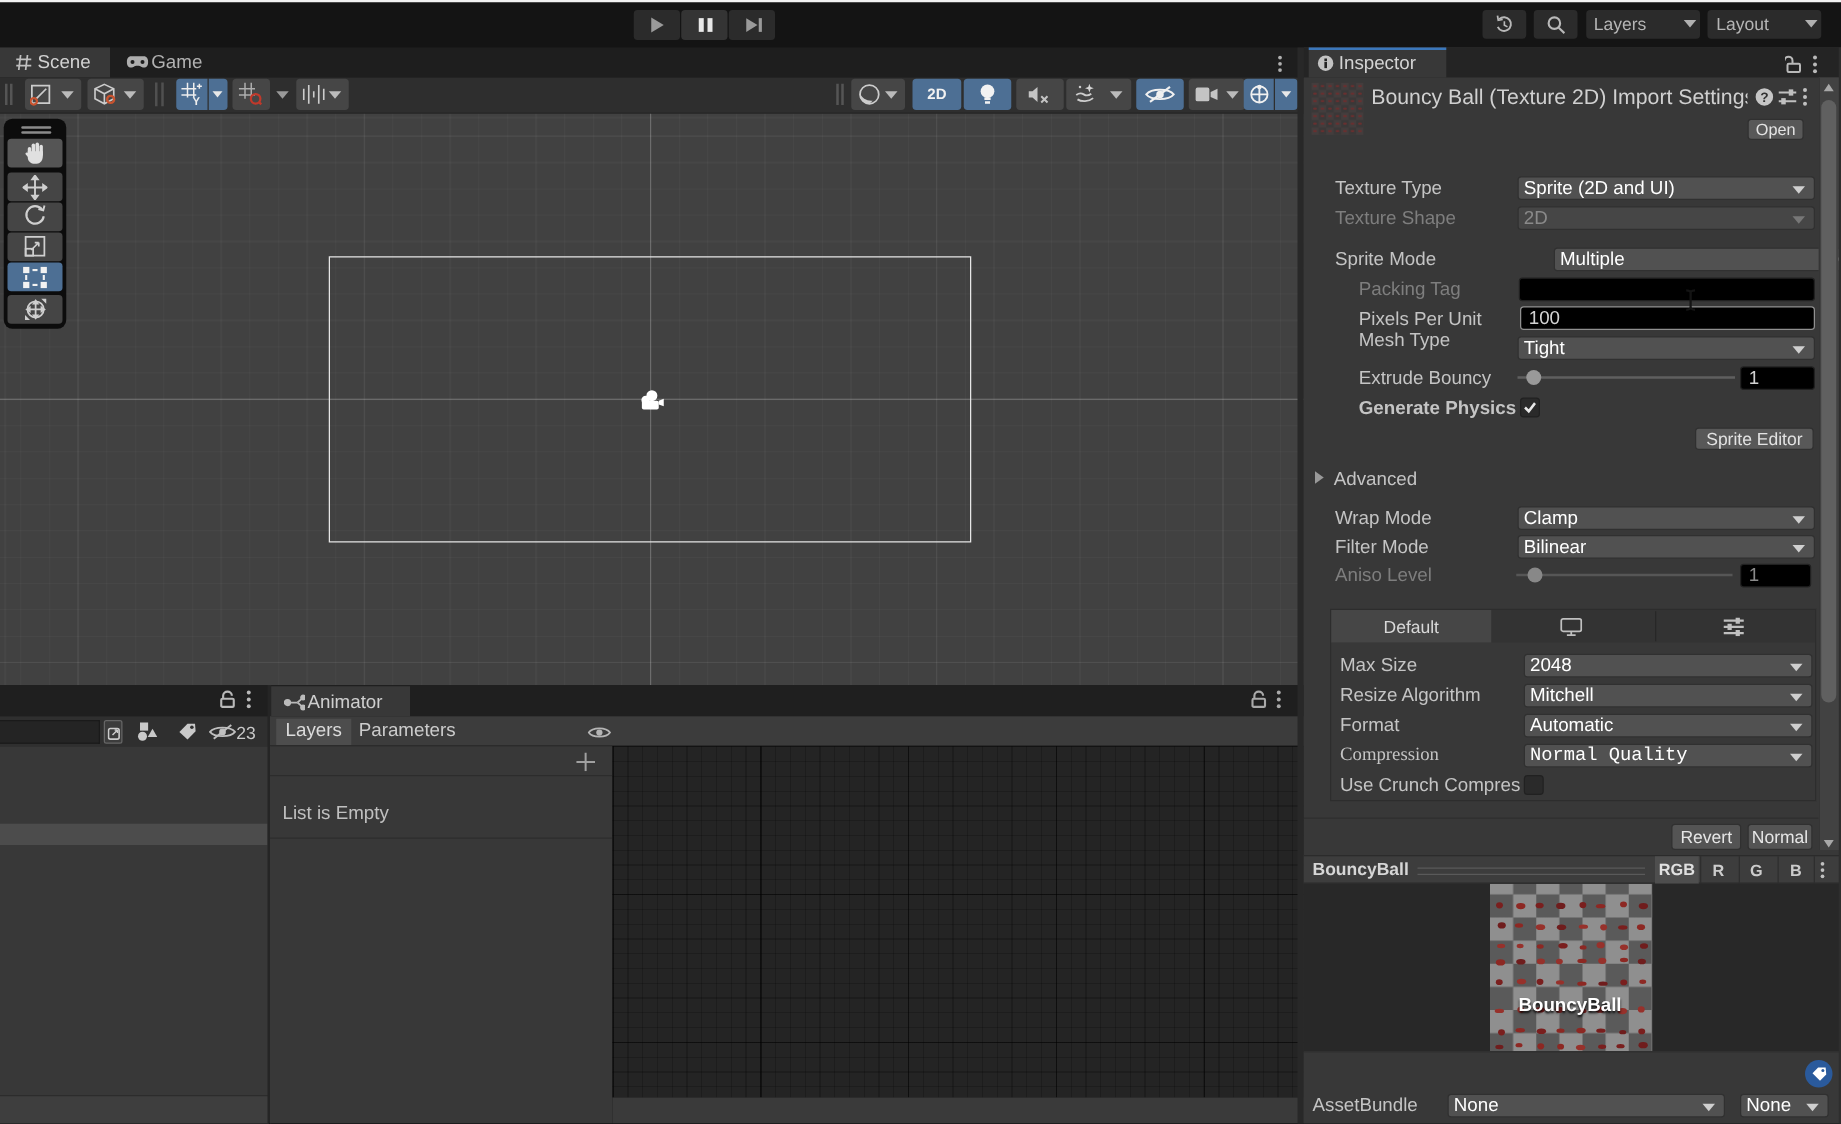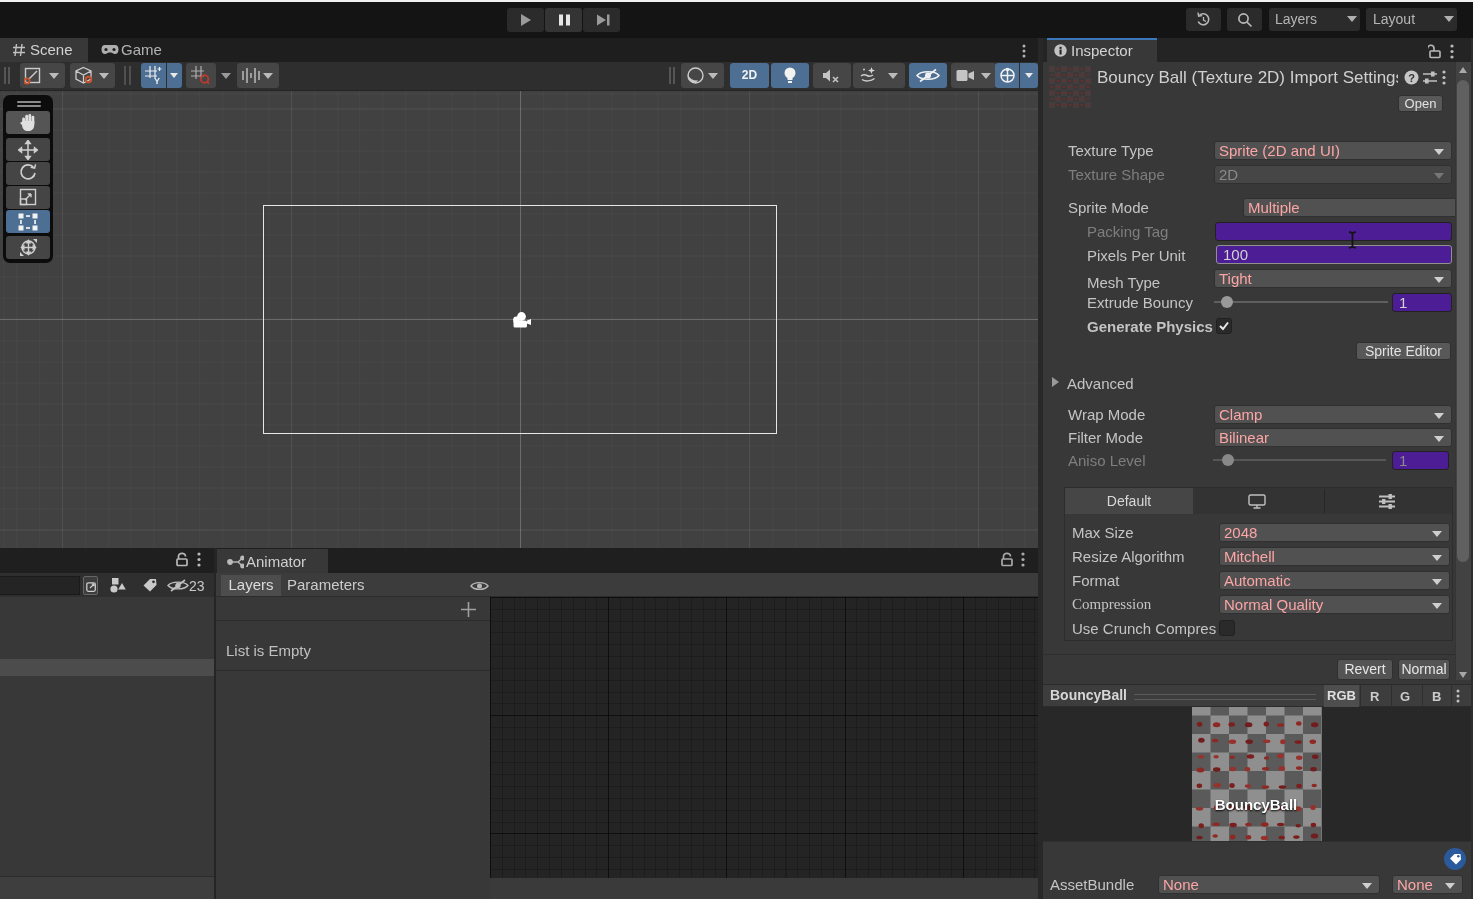--- a/index.html
+++ b/index.html
@@ -2,24 +2,24 @@
 <html><head>
 <meta charset="utf-8">
 <style>
   html,body{margin:0;padding:0;background:#000;}
   *{box-sizing:border-box;}
   #root{position:relative;width:1473px;height:899px;overflow:hidden;
     font-family:"Liberation Sans",sans-serif;background:#141414;color:#c8c8c8;}
   .abs{position:absolute;}
   .btn{background:#2b2b2b;border-radius:3px;}
   .dd{position:absolute;background:#515151;border:1px solid #303030;border-radius:3px;
-      color:#fca5a5;font-size:15px;line-height:17px;padding:0 4px;height:19px;}
+      color:#ffffff;font-size:15px;line-height:17px;padding:0 4px;height:19px;}
   .dd .arr{position:absolute;right:7px;top:6.5px;width:0;height:0;
       border-left:5.5px solid transparent;border-right:5.5px solid transparent;border-top:6px solid #cfcfcf;}
-  .inp{position:absolute;background:#4c1d95;border:1px solid #212121;border-radius:3px;
+  .inp{position:absolute;background:#000000;border:1px solid #212121;border-radius:3px;
       color:#d2d2d2;font-size:15px;line-height:17px;padding:0 6px;height:19px;}
   .lbl{position:absolute;font-size:15px;color:#c4c4c4;white-space:nowrap;}
   .lbl.dis{color:#7e7e7e;}
   .tlb{width:44px;height:23px;background:#454545;border-radius:3px;}
 </style>
 </head>
 <body>
 <div id="root">
 
   <div class="abs" style="left:0;top:0;width:1473px;height:2px;background:#f2f2f2;"></div>
@@ -436,21 +436,21 @@
   <div class="dd" style="left:1214px;top:141px;width:238px;">Sprite (2D and UI)<div class="arr"></div></div>
   <div class="abs lbl dis" style="left:1068px;top:166px;">Texture Shape</div>
   <div class="dd" style="left:1214px;top:165px;width:238px;background:#464646;color:#8a8a8a;">2D<div class="arr" style="border-top-color:#777;"></div></div>
 
   <div class="abs lbl" style="left:1068px;top:199px;">Sprite Mode</div>
   <div class="dd" style="left:1214px;top:198px;width:238px;margin-left:29px;">Multiple<div class="arr"></div></div>
   <div class="abs lbl dis" style="left:1087px;top:223px;">Packing Tag</div>
   <div class="inp" style="left:1215px;top:222px;width:237px;"></div>
   <div class="abs lbl" style="left:1087px;top:247px;">Pixels Per Unit</div>
   <div class="inp" style="left:1216px;top:245px;width:236px;border:1px solid #909090;">100</div>
-  <div class="abs lbl" style="left:1087px;top:274px;">Mesh Type</div>
+  <div class="abs lbl" style="left:1087px;top:264px;">Mesh Type</div>
   <div class="dd" style="left:1214px;top:269px;width:238px;">Tight<div class="arr"></div></div>
   <div class="abs lbl" style="left:1087px;top:294px;">Extrude Bouncy</div>
   <div class="abs" style="left:1214px;top:301px;width:174px;height:2px;background:#5f5f5f;"></div>
   <div class="abs" style="left:1221px;top:296px;width:12px;height:12px;border-radius:6px;background:#999;"></div>
   <div class="inp" style="left:1392px;top:293px;width:60px;"> 1</div>
   <div class="abs lbl" style="left:1087px;top:318px;font-weight:bold;">Generate Physics S</div>
   <div class="abs" style="left:1216px;top:318px;width:16px;height:16px;background:#2a2a2a;border:1px solid #212121;border-radius:3px;"></div>
   <svg class="abs" style="left:1218px;top:320px" width="12" height="12">
       <path d="M2 6 L5 9 L10 2.5" stroke="#e8e8e8" stroke-width="2" fill="none"></path>
     </svg>
@@ -484,21 +484,21 @@
     <rect x="10.5" y="10" width="3.4" height="5" fill="#c0c0c0" stroke="none"></rect>
   </svg>
   <div class="abs" style="left:1324px;top:489px;width:1px;height:24px;background:#272727;"></div>
   <div class="abs lbl" style="left:1072px;top:524px;">Max Size</div>
   <div class="dd" style="left:1219px;top:523px;width:231px;">2048<div class="arr"></div></div>
   <div class="abs lbl" style="left:1072px;top:548px;">Resize Algorithm</div>
   <div class="dd" style="left:1219px;top:547px;width:231px;">Mitchell<div class="arr"></div></div>
   <div class="abs lbl" style="left:1072px;top:572px;">Format</div>
   <div class="dd" style="left:1219px;top:571px;width:231px;">Automatic<div class="arr"></div></div>
   <div class="abs lbl" style="left:1072px;top:596px;font-family:Liberation Serif, serif;">Compression</div>
-  <div class="dd" style="left:1219px;top:595px;width:231px;">Normal Quality<div class="arr"></div></div>
+  <div class="dd" style="left:1219px;top:595px;width:231px;font-family:Liberation Mono, monospace;">Normal Quality<div class="arr"></div></div>
   <div class="abs lbl" style="left:1072px;top:620px;">Use Crunch Compres</div>
   <div class="abs" style="left:1219px;top:620px;width:16px;height:16px;background:#2a2a2a;border:1px solid #212121;border-radius:3px;"></div>
 
   <div class="abs" style="left:1043px;top:654px;width:412px;height:1px;background:#2e2e2e;"></div>
 
   <div class="abs" style="left:1337px;top:659px;width:56px;height:21px;background:#545454;border:1px solid #303030;border-radius:3px;color:#e6e6e6;font-size:14px;line-height:19px;text-align:center;">Revert</div>
   <div class="abs" style="left:1398px;top:659px;width:52px;height:21px;background:#545454;border:1px solid #303030;border-radius:3px;color:#e6e6e6;font-size:14px;line-height:19px;text-align:center;">Normal</div>
 
   <div class="abs" style="left:1043px;top:684px;width:430px;height:23px;background:#3d3d3d;border-top:1px solid #2b2b2b;border-bottom:1px solid #2b2b2b;"></div>
   <div class="abs" style="left:1050px;top:687px;font-size:14px;font-weight:bold;color:#d6d6d6;">BouncyBall</div>

